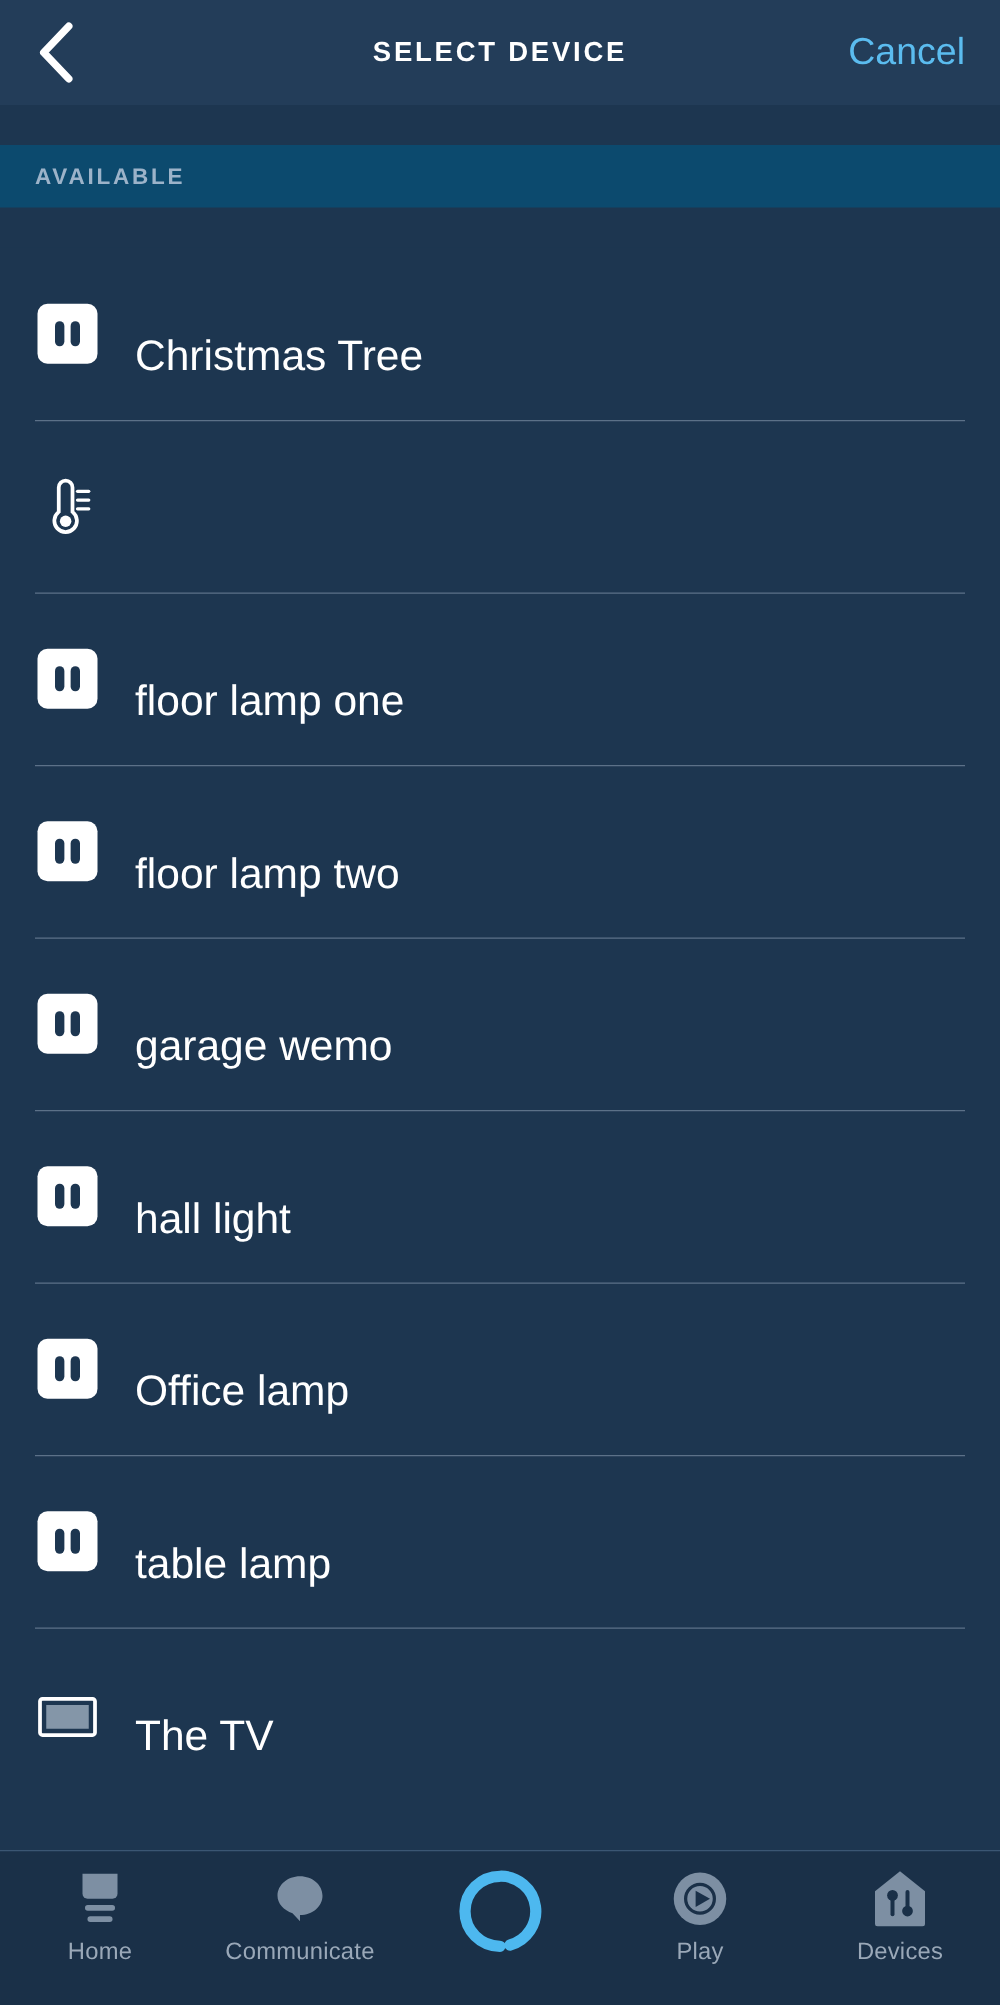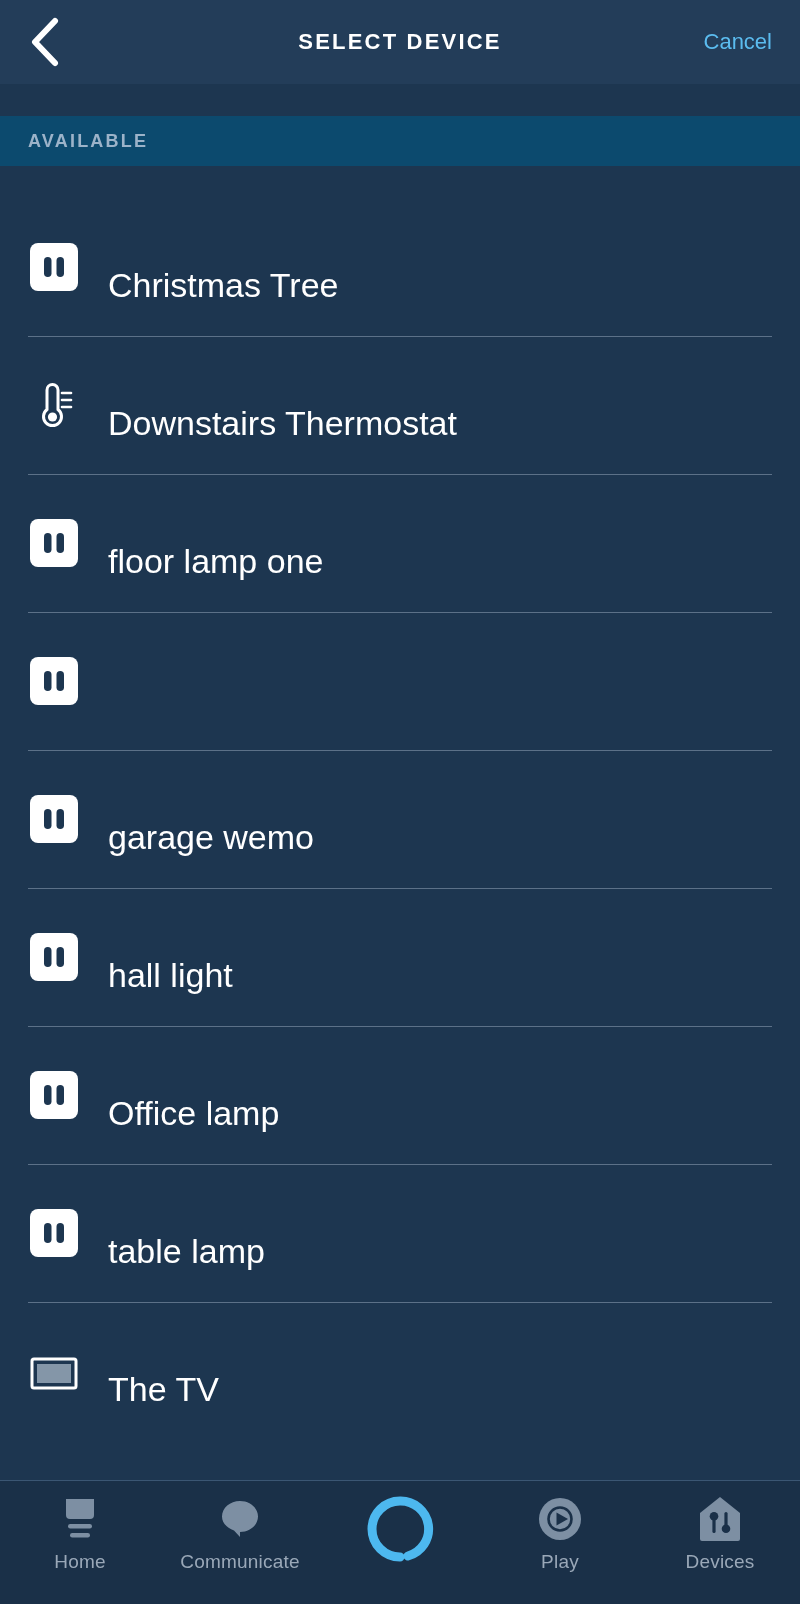--- a/index.html
+++ b/index.html
@@ -50,21 +50,21 @@
     right: 0;
     text-align: center;
     font-size: 22px;
     font-weight: bold;
     letter-spacing: 2.2px;
     color: #ffffff;
     pointer-events: none;
   }
   .cancel-btn {
     margin-left: auto;
-    font-size: 22px;
+    font-size: 30px;
     color: #5bbcef;
     cursor: pointer;
     letter-spacing: 0px;
     z-index: 2;
   }
 
   
   .section-band {
     height: 50px;
     flex: 0 0 50px;
@@ -194,21 +194,20 @@
     <div class="device-row">
       <span class="device-icon">
         <svg width="50" height="50" viewBox="0 0 50 50">
           <path d="M18 10 a5.5 5.5 0 0 1 11 0 v19.5 a9 9 0 1 1 -11 0 Z" fill="none" stroke="#ffffff" stroke-width="3"></path>
           <circle cx="23.5" cy="37" r="4.6" fill="#ffffff"></circle>
           <line x1="33" y1="13" x2="42" y2="13" stroke="#ffffff" stroke-width="2.6" stroke-linecap="round"></line>
           <line x1="33" y1="20" x2="42" y2="20" stroke="#ffffff" stroke-width="2.6" stroke-linecap="round"></line>
           <line x1="33" y1="27" x2="42" y2="27" stroke="#ffffff" stroke-width="2.6" stroke-linecap="round"></line>
         </svg>
       </span>
-      <span class="device-label">Downstairs Thermostat</span>
     </div>
 
 
     <div class="device-row">
       <span class="device-icon">
         <svg width="50" height="50" viewBox="0 0 50 50">
           <rect x="1" y="1" width="48" height="48" rx="8" fill="#ffffff"></rect>
           <rect x="15" y="15" width="7.5" height="20" rx="3.75" fill="#1d3650"></rect>
           <rect x="27.5" y="15" width="7.5" height="20" rx="3.75" fill="#1d3650"></rect>
         </svg>
@@ -217,20 +216,21 @@
     </div>
 
     <div class="device-row">
       <span class="device-icon">
         <svg width="50" height="50" viewBox="0 0 50 50">
           <rect x="1" y="1" width="48" height="48" rx="8" fill="#ffffff"></rect>
           <rect x="15" y="15" width="7.5" height="20" rx="3.75" fill="#1d3650"></rect>
           <rect x="27.5" y="15" width="7.5" height="20" rx="3.75" fill="#1d3650"></rect>
         </svg>
       </span>
+      <span class="device-label">floor lamp two</span>
     </div>
 
     <div class="device-row">
       <span class="device-icon">
         <svg width="50" height="50" viewBox="0 0 50 50">
           <rect x="1" y="1" width="48" height="48" rx="8" fill="#ffffff"></rect>
           <rect x="15" y="15" width="7.5" height="20" rx="3.75" fill="#1d3650"></rect>
           <rect x="27.5" y="15" width="7.5" height="20" rx="3.75" fill="#1d3650"></rect>
         </svg>
       </span>

